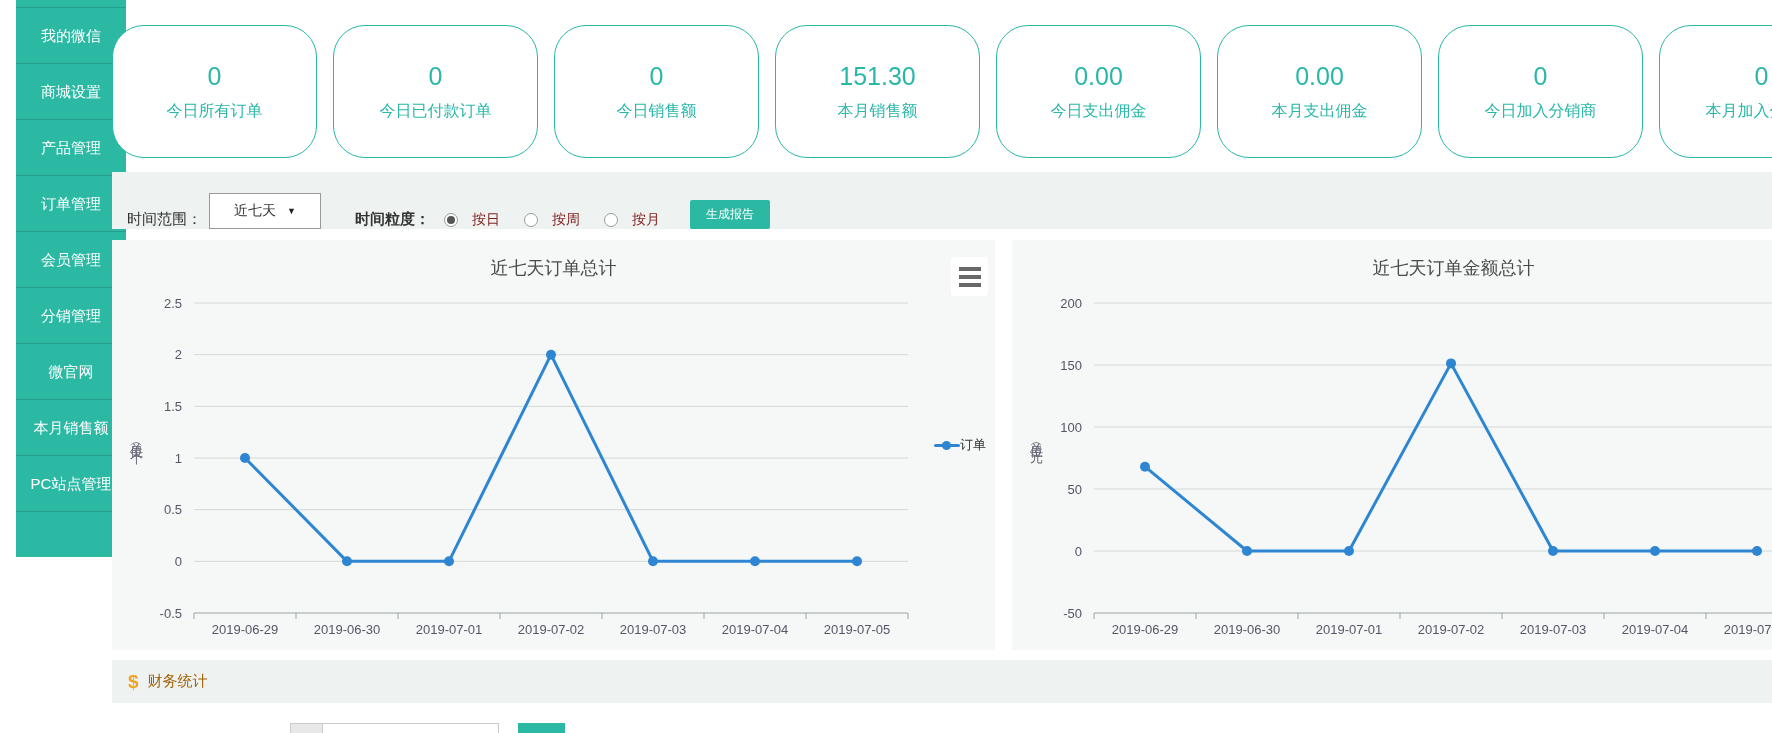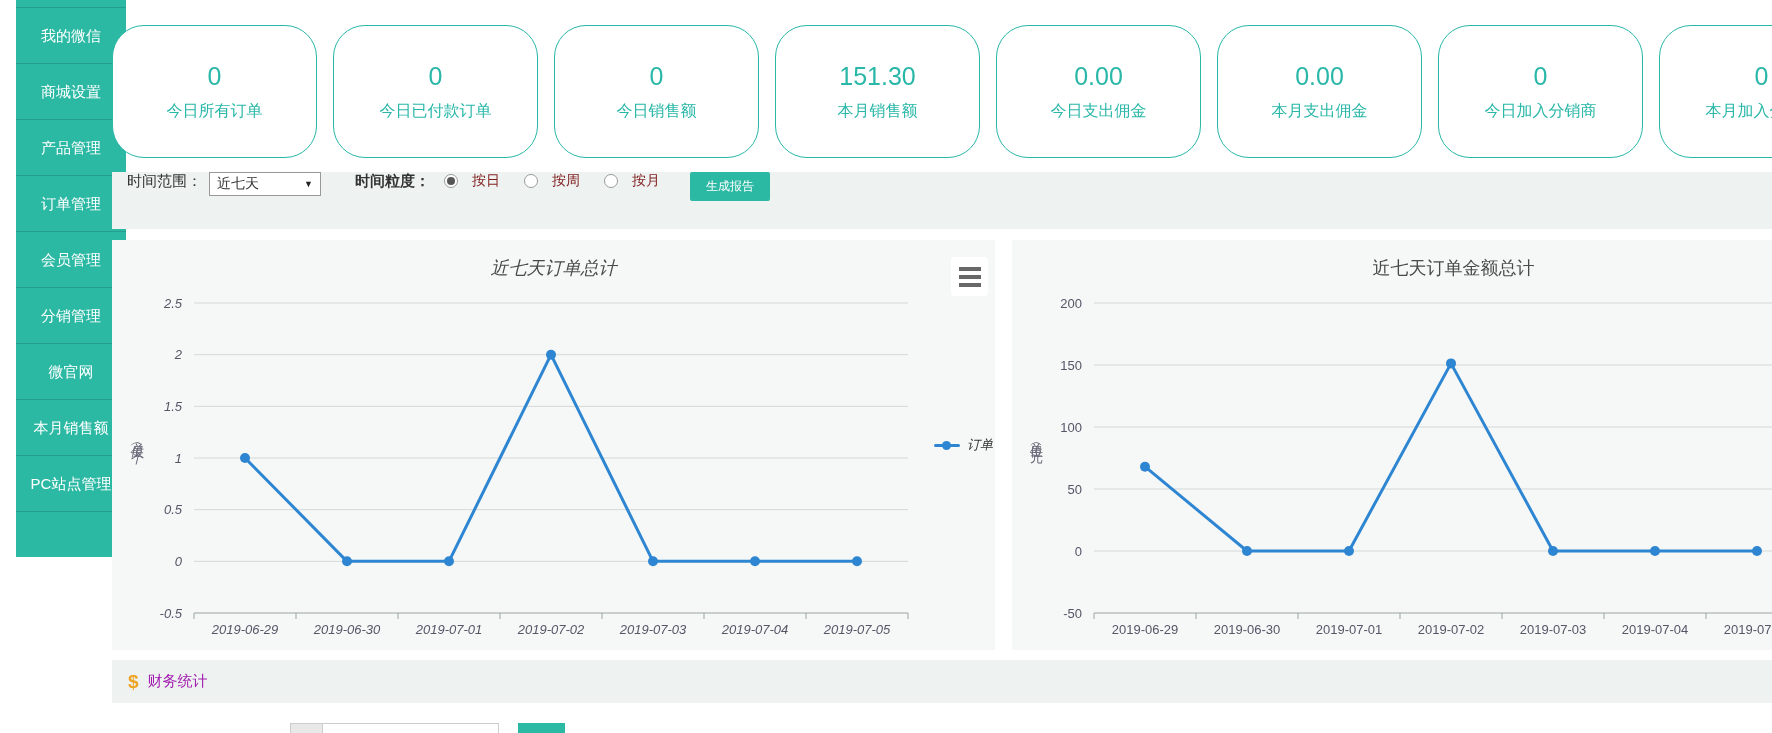--- a/index.html
+++ b/index.html
@@ -16,24 +16,24 @@
   
   .cards{position:absolute;left:112px;top:25px;display:flex;gap:16px;}
   .stat-card{flex:none;width:205px;height:133px;background:#fff;border:1px solid var(--card-accent);
              border-radius:32px;display:flex;flex-direction:column;align-items:center;
              justify-content:center;gap:10px;box-sizing:border-box;}
   .stat-value{font-size:25px;color:var(--card-accent);}
   .stat-label{font-size:16px;color:var(--card-accent);white-space:nowrap;}
 
   
   .filter-bar{position:absolute;left:112px;right:0;top:172px;height:57px;background:#eef2f1;
-              display:flex;align-items:flex-start;padding-left:15px;box-sizing:border-box;}
+              display:flex;align-items:flex-end;padding-left:15px;box-sizing:border-box;}
   .flabel{font-size:15px;color:#333;white-space:nowrap;}
-  .select-box{width:112px;height:24px;margin-left:7px;background:#fff;border:1px solid #999;
-              display:flex;align-items:center;justify-content:space-between;padding:0 7px;
+  .select-box{width:112px;height:36px;margin-left:7px;background:#fff;border:1px solid #999;
+              display:flex;align-items:center;justify-content:space-between;padding:0 24px;
               font-size:14px;color:#333;cursor:pointer;box-sizing:border-box;}
   .arrow{font-size:9px;color:#222;}
   .glabel{margin-left:34px;font-weight:bold;}
   .radios{display:flex;align-items:center;gap:24px;margin-left:14px;}
   .radio-item{display:flex;align-items:center;gap:14px;font-size:14px;color:#7f1d1d;cursor:pointer;}
   .radio-circle{width:14px;height:14px;border-radius:50%;border:1px solid #9a9a9a;background:#fff;
                 box-sizing:border-box;position:relative;}
   .radio-circle.checked::after{content:"";position:absolute;left:2px;top:2px;right:2px;bottom:2px;
                 border-radius:50%;background:#555;}
   .report-btn{margin-left:30px;width:80px;height:29px;background:var(--accent);color:#fff;border:none;
@@ -42,31 +42,31 @@
   
   .chart-panel{position:absolute;top:240px;width:883px;height:410px;background:#f5f8f7;}
   .chart-title{position:absolute;top:16px;left:0;right:0;text-align:center;font-size:18px;color:#4a4a4a;}
   .toolbox{position:absolute;top:17px;right:7px;width:37px;height:39px;background:#fff;border-radius:4px;
            display:flex;flex-direction:column;align-items:center;justify-content:center;gap:4px;cursor:pointer;}
   .toolbox i{display:block;width:22px;height:4px;background:#686868;}
   .ylabel{position:absolute;left:15px;top:192px;writing-mode:vertical-rl;font-size:13px;color:#667;
           letter-spacing:3px;}
   .plot-svg{position:absolute;left:0;top:0;}
   .plot-svg text{font-family:"Liberation Sans","DejaVu Sans",sans-serif;}
-  .legend{position:absolute;left:822px;top:196px;display:flex;align-items:center;gap:7px;cursor:pointer;}
+  .legend{position:absolute;left:822px;top:196px;display:flex;align-items:center;cursor:pointer;}
   .legend-mark{position:relative;width:26px;height:3px;background:var(--line);border-radius:2px;}
   .legend-mark::after{content:"";position:absolute;left:8px;top:-3px;width:9px;height:9px;
                       border-radius:50%;background:var(--line);}
   .legend-text{font-size:13px;color:#333;}
 
   
   .finance-bar{position:absolute;left:112px;right:0;top:660px;height:43px;background:#eef2f1;
                display:flex;align-items:center;padding-left:16px;gap:9px;box-sizing:border-box;}
   .dollar{font-size:19px;font-weight:bold;color:var(--dollar);}
-  .ftitle{font-size:15px;color:#a21caf;font-family:Liberation Serif, serif;}
+  .ftitle{font-size:15px;color:#a16207;font-family:Liberation Serif, serif;}
 
   
   .b-addon{position:absolute;left:290px;top:723px;width:33px;height:30px;background:#e8e8e8;
            border:1px solid #ccc;box-sizing:border-box;cursor:pointer;}
   .b-input{position:absolute;left:322px;top:723px;width:177px;height:30px;border:1px solid #ccc;
            background:#fff;box-sizing:border-box;}
   .b-btn{position:absolute;left:518px;top:723px;width:47px;height:30px;background:var(--accent);border:none;cursor:pointer;}
 </style>
 </head>
 <body>
@@ -138,21 +138,21 @@
         </span>
         <span class="radio-item">
           <span class="radio-circle"></span>
           <span class="radio-label">按月</span>
         </span>
       </div>
     <button class="report-btn">生成报告</button>
   </div>
 
   <div id="charts">
-      <div class="chart-panel" style="left: 112px; font-style: italic;">
+      <div class="chart-panel" style="left: 112px;">
         <div class="chart-title">近七天订单总计</div>
         <div class="toolbox">
           <i></i>
           <i></i>
           <i></i>
         </div>
         <div class="ylabel">单位（个）</div>
         <svg class="plot-svg" width="883" height="410" viewBox="0 0 883 410">
           <line x1="82" y1="373" x2="796" y2="373" stroke="#9aa5a1" stroke-width="1"></line>
           <text x="70" y="377.5" text-anchor="end" fill="#556" font-size="13">-0.5</text>

